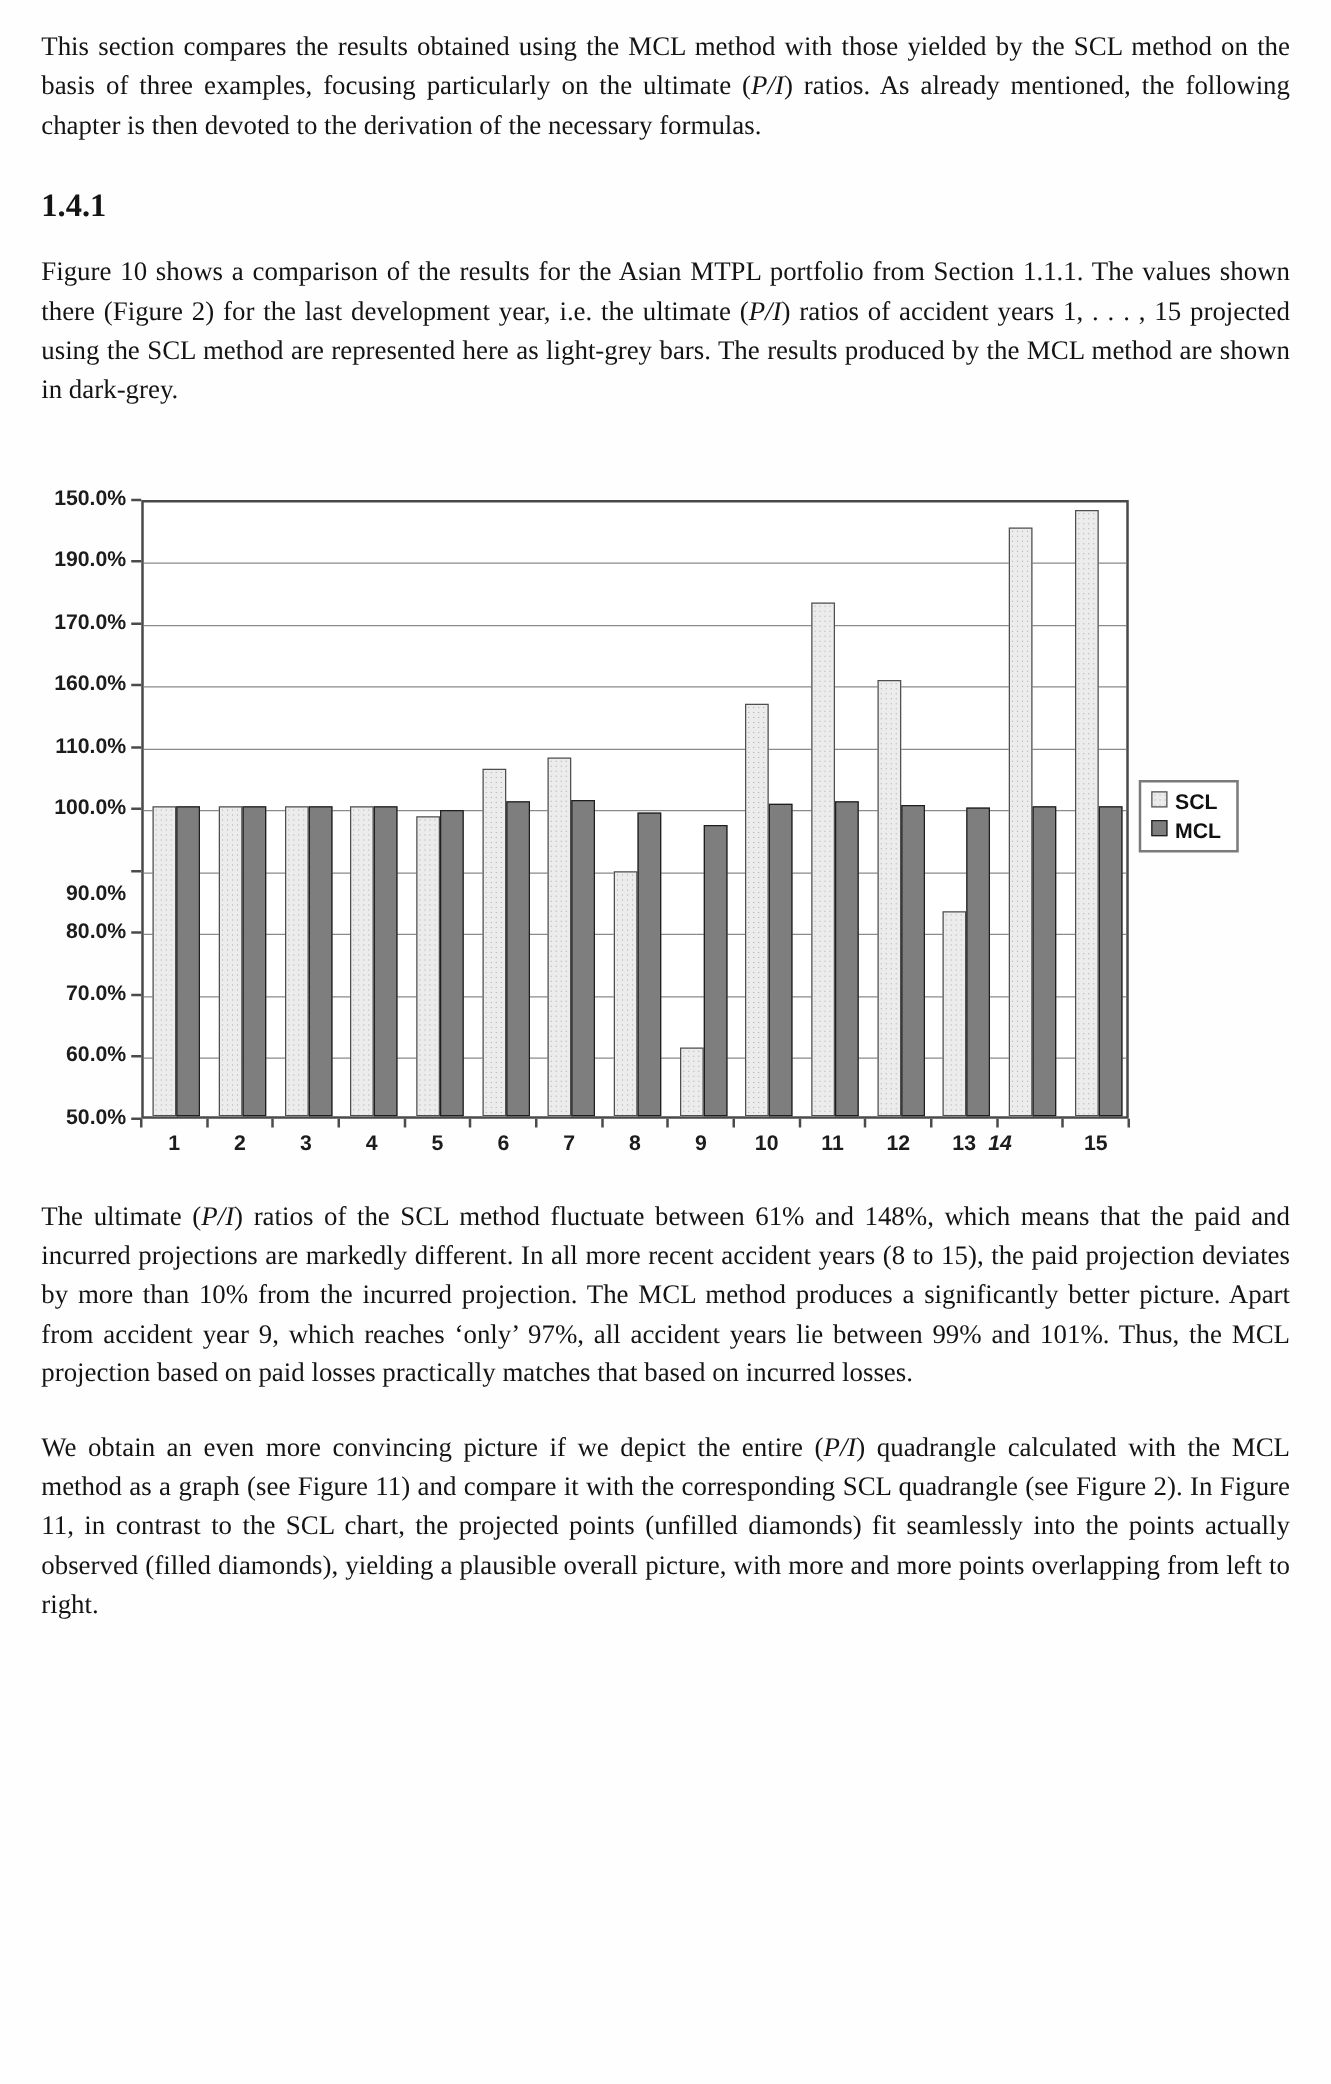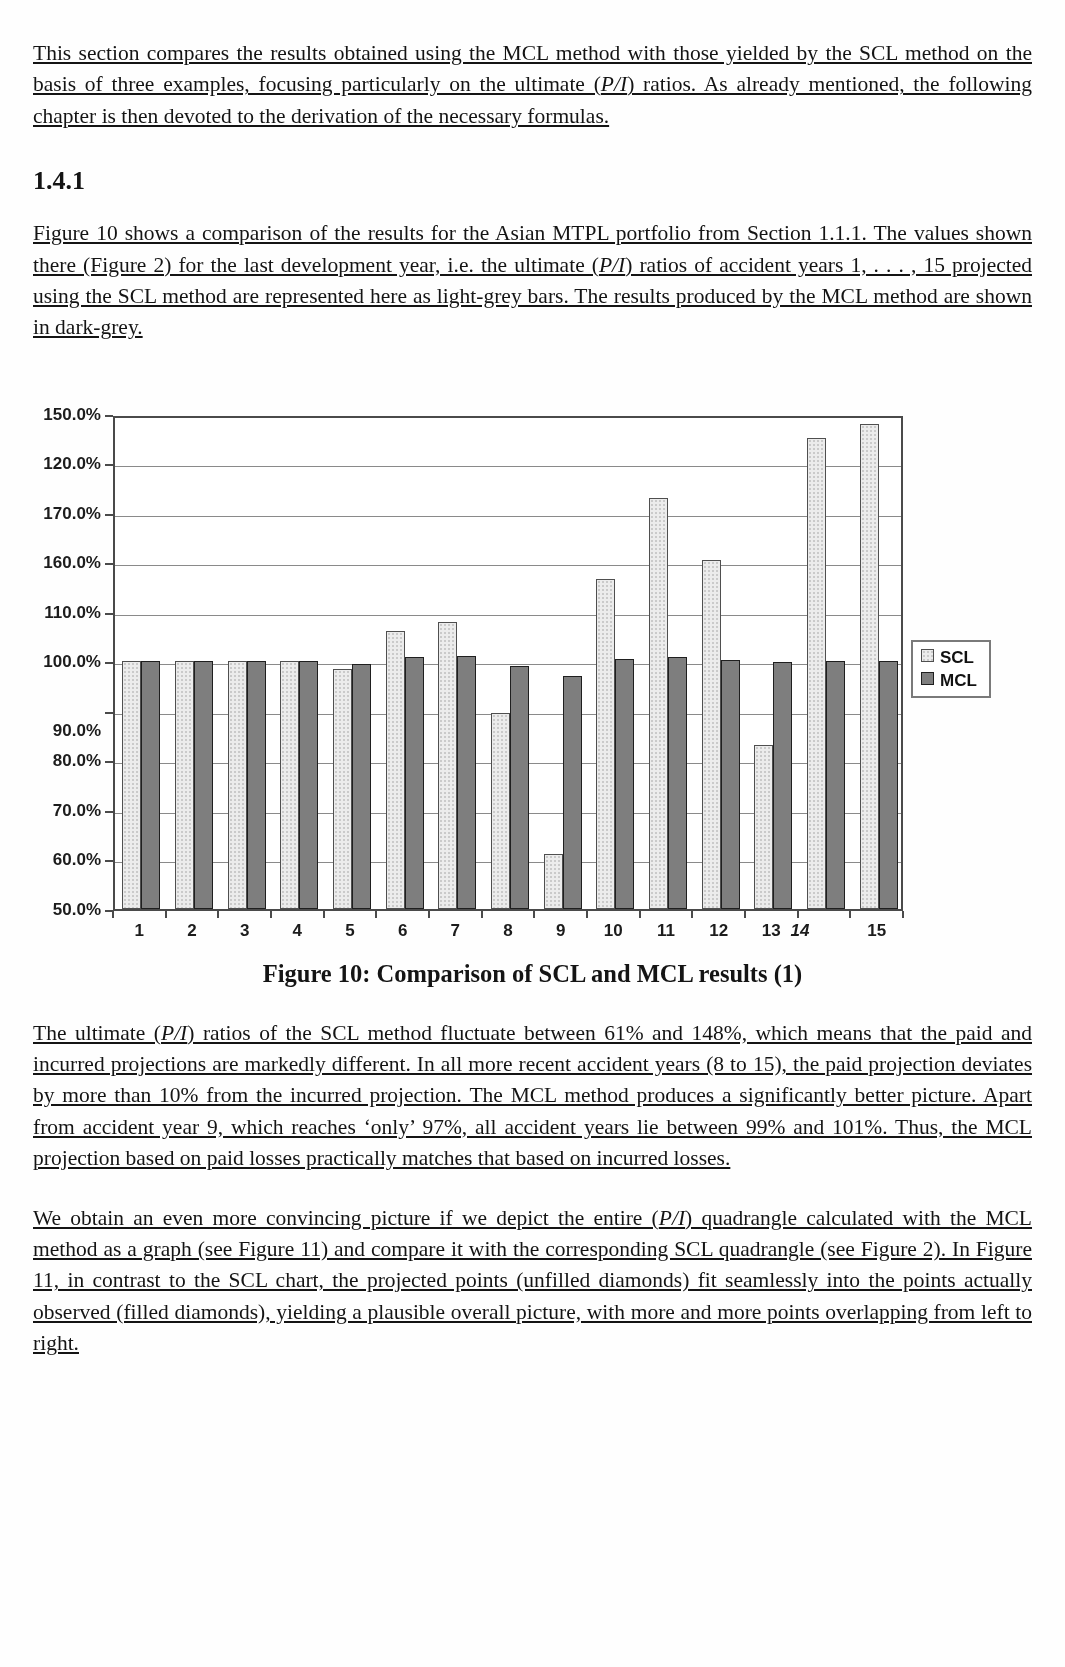--- a/index.html
+++ b/index.html
@@ -10,21 +10,21 @@
     font-family:"Liberation Serif", serif;
     overflow:hidden;
   }
   
   .section-heading { display:flex; font-size:33px; font-weight:bold; line-height:1.32; margin:2px 0 30px 0; }
   .sec-num { flex:none; width:85px; }
   .sec-title { flex:1; }
   .subsection-heading { display:flex; font-size:26px; font-weight:bold; margin:34px 0 22px 0; }
   .subsec-num { flex:none; width:94px; }
   
-  p.body { font-size:21.5px; line-height:1.46; text-align:justify; margin:16px 0 28px 0;text-decoration:underline; }
+  p.body { font-size:21.5px; line-height:1.46; text-align:justify; margin:0 0 28px 0; }
   .it { font-style:italic; }
   
   .figure { margin:4px 0 30px 0; }
   .chart { position:relative; width:999px; height:572px; margin-left:0px;
            font-family:"Liberation Sans", sans-serif; }
   .plot { position:absolute; box-sizing:border-box; border:2px solid #4a4a4a; background:#ffffff; }
   .gridline { position:absolute; left:0; width:100%; height:1px; background:#8a8a8a; }
   .ytick-label { position:absolute; text-align:right; font-weight:bold; font-size:17px; color:#1c1c1c; white-space:nowrap; }
   .ytick-mark { position:absolute; height:2px; background:#4a4a4a; }
   .xtick-mark { position:absolute; width:2px; background:#4a4a4a; }
@@ -96,21 +96,21 @@
           <div class="bar bar-mcl" style="left: 605.667px; width: 19px; height: 248.49px;"></div>
           <div class="bar bar-scl" style="left: 639.333px; width: 19px; height: 163.35px;"></div>
           <div class="bar bar-mcl" style="left: 658.333px; width: 19px; height: 246.51px;"></div>
           <div class="bar bar-scl" style="left: 692px; width: 19px; height: 470.25px;"></div>
           <div class="bar bar-mcl" style="left: 711px; width: 19px; height: 247.5px;"></div>
           <div class="bar bar-scl" style="left: 744.667px; width: 19px; height: 485.1px;"></div>
           <div class="bar bar-mcl" style="left: 763.667px; width: 19px; height: 247.5px;"></div>
         </div>
         <div class="ytick-label" style="left: 0px; top: 33px; width: 68px;">150.0%</div>
         <div class="ytick-mark" style="left: 72px; top: 43px; width: 8px;"></div>
-        <div class="ytick-label" style="left: 0px; top: 82.5px; width: 68px;">120.0%</div>
+        <div class="ytick-label" style="left: 0px; top: 82.5px; width: 68px;">190.0%</div>
         <div class="ytick-mark" style="left: 72px; top: 92.5px; width: 8px;"></div>
         <div class="ytick-label" style="left: 0px; top: 132px; width: 68px;">170.0%</div>
         <div class="ytick-mark" style="left: 72px; top: 142px; width: 8px;"></div>
         <div class="ytick-label" style="left: 0px; top: 181.5px; width: 68px;">160.0%</div>
         <div class="ytick-mark" style="left: 72px; top: 191.5px; width: 8px;"></div>
         <div class="ytick-label" style="left: 0px; top: 231px; width: 68px;">110.0%</div>
         <div class="ytick-mark" style="left: 72px; top: 241px; width: 8px;"></div>
         <div class="ytick-label" style="left: 0px; top: 280.5px; width: 68px;">100.0%</div>
         <div class="ytick-mark" style="left: 72px; top: 290.5px; width: 8px;"></div>
         <div class="ytick-label" style="left: 0px; top: 349px; width: 68px;">90.0%</div>
@@ -158,20 +158,19 @@
           <div class="legend-row">
             <span class="legend-swatch bar-scl"></span>
             <span class="legend-label">SCL</span>
           </div>
           <div class="legend-row">
             <span class="legend-swatch bar-mcl"></span>
             <span class="legend-label">MCL</span>
           </div>
         </div>
       </div>
-    <div class="caption">Figure 10: Comparison of SCL and MCL results (1)</div>
   </div>
 
   <p class="body"><span>The ultimate (</span><span class="it">P/I</span><span>) ratios of the SCL method fluctuate between 61% and 148%, which means that the paid and incurred projections are markedly different. In all more recent accident years (8 to 15), the paid projection deviates by more than 10% from the incurred projection. The MCL method produces a significantly better picture. Apart from accident year 9, which reaches ‘only’ 97%, all accident years lie between 99% and 101%. Thus, the MCL projection based on paid losses practically matches that based on incurred losses.</span></p>
 
   <p class="body"><span>We obtain an even more convincing picture if we depict the entire (</span><span class="it">P/I</span><span>) quadrangle calculated with the MCL method as a graph (see Figure 11) and compare it with the corresponding SCL quadrangle (see Figure 2). In Figure 11, in contrast to the SCL chart, the projected points (unfilled diamonds) fit seamlessly into the points actually observed (filled diamonds), yielding a plausible overall picture, with more and more points overlapping from left to right.</span></p>
 
 </div>
 
 </body></html>

